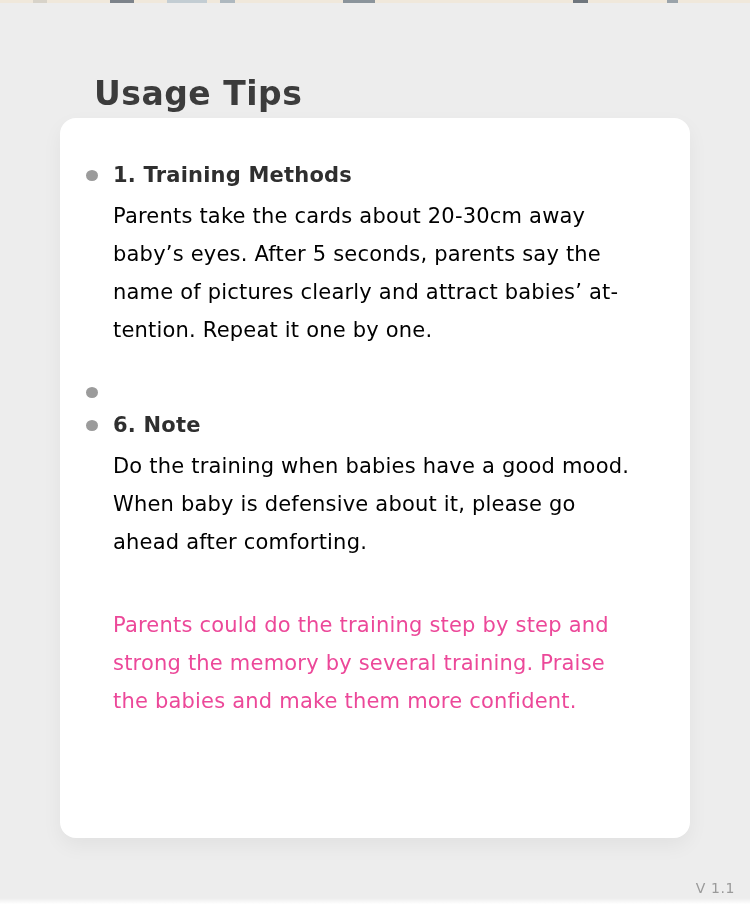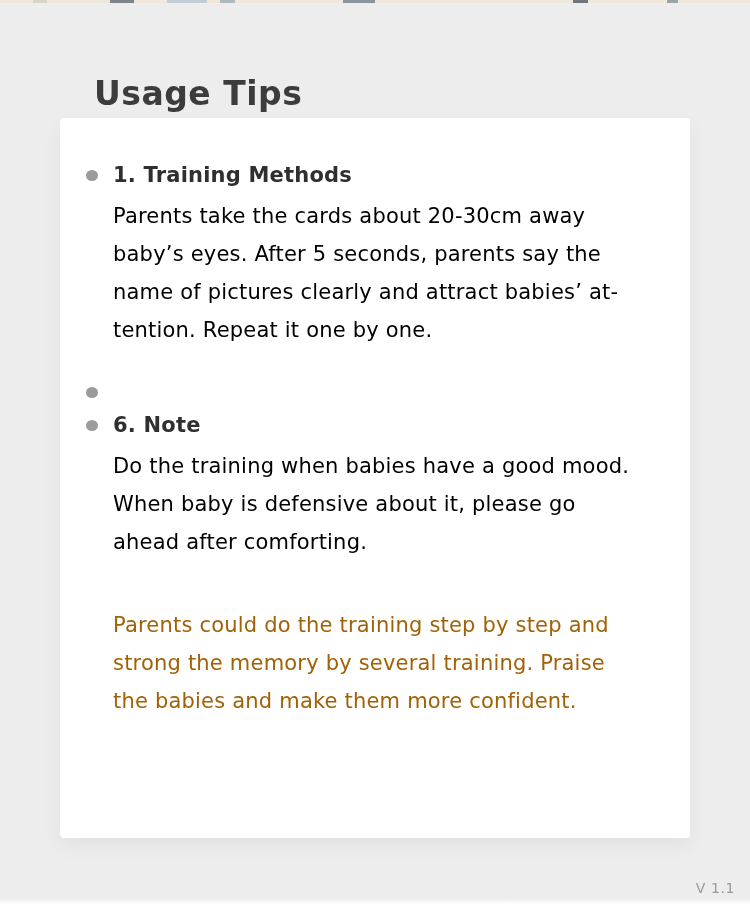--- a/index.html
+++ b/index.html
@@ -47,21 +47,21 @@
     margin-left: 20px;
   }
 
   .card {
     position: absolute;
     left: 60px;
     top: 118px;
     width: 630px;
     height: 720px;
     background: #ffffff;
-    border-radius: 4px;
+    border-radius: 16px;
     box-shadow: 0 8px 20px rgba(0,0,0,0.05);
     box-sizing: border-box;
     padding: 45px 20px 0 53px;
   }
 
   .section-heading {
     position: relative;
     font-size: 21px;
     font-weight: bold;
     line-height: 24px;
@@ -86,21 +86,21 @@
     white-space: pre-line;
   }
   .gap-a { height: 31px; }
   .gap-b { height: 33px; }
   .gap-c { height: 24px; }
 
   .closing-paragraph {
     font-size: 21px;
     line-height: 38px;
     letter-spacing: 0.2px;
-    color: #a16207;
+    color: #ec4899;
     white-space: pre-line;
   }
 
   .version-label {
     position: absolute;
     right: 15px;
     bottom: 11px;
     font-size: 14px;
     letter-spacing: 0.6px;
     color: #9a9a9a;

